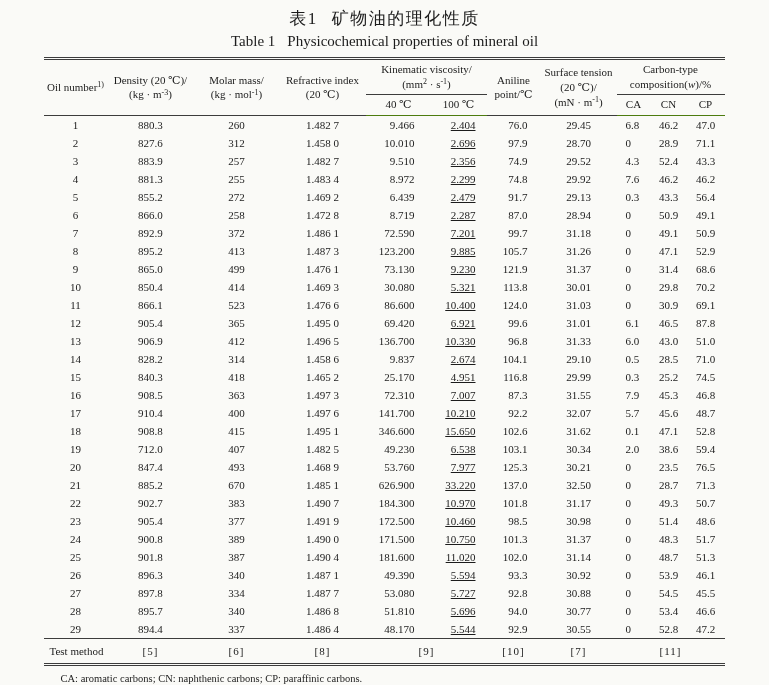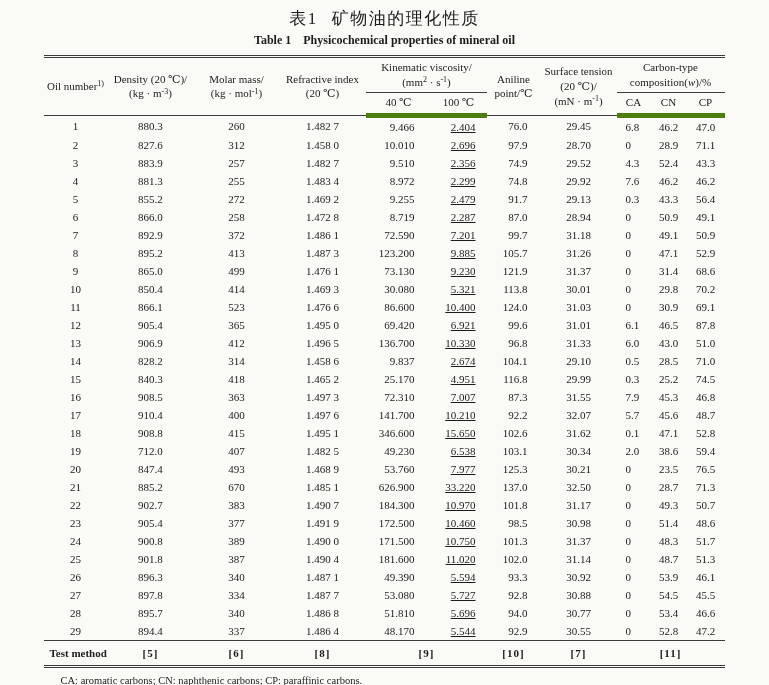--- a/index.html
+++ b/index.html
@@ -7,57 +7,57 @@
     width:769px;height:685px;
     background:#fafaf7;
     font-family:"Liberation Serif","DejaVu Serif",serif;
     color:#1c1c1c;
     -webkit-font-smoothing:antialiased;
   }
   .page{width:769px;height:685px;box-sizing:border-box;padding-top:7px;overflow:hidden;}
 
   .title-cn{text-align:center;font-size:17px;letter-spacing:1.5px;}
   .title-cn .t-gap{margin-right:14px;}
-  .title-en{text-align:center;font-size:12px;margin-top:3px;font-weight:bold;}
+  .title-en{text-align:center;font-size:15px;margin-top:3px;}
   .title-en .t-gap{margin-right:12px;}
 
   table.data{
     border-collapse:collapse;table-layout:fixed;
     width:680px;margin:7px auto 0 auto;
     border-top:3px double #3c3c3c;
     border-bottom:3px double #3c3c3c;
     font-size:11px;
   }
   col.c0{width:62px}col.c1{width:88px}col.c2{width:84px}col.c3{width:88px}
   col.c4{width:64px}col.c5{width:56px}col.c6{width:54px}col.c7{width:76px}
   col.c8{width:34px}col.c9{width:36px}col.c10{width:38px}
 
   thead th{
     font-weight:normal;font-size:11px;line-height:1.35;
     padding:2px 1px;vertical-align:middle;text-align:center;
   }
   thead th[rowspan]{border-bottom:1px solid #3c3c3c;}
-  thead tr.subrow th{border-bottom:5px solid #4d7c0f;height:20px;padding:0 1px;}
+  thead tr.subrow th{border-bottom:1px solid #4d7c0f;height:20px;padding:0 1px;}
   thead th.group-th{border-bottom:1px solid #3c3c3c;}
 
   sup.s{font-size:8px;vertical-align:baseline;position:relative;top:-0.45em;line-height:0;}
 
   tbody td{
     height:18px;line-height:18px;padding:0 2px;
     text-align:center;white-space:nowrap;overflow:hidden;
   }
   tbody td.c4{text-align:right;padding-right:16px;}
   tbody td.c5{text-align:right;padding-right:11px;text-decoration:underline;}
   tbody td.c6{text-align:right;padding-right:13px;}
   tbody td.c8{text-align:left;padding-left:9px;}
 
   tfoot td{
     border-top:1px solid #3c3c3c;
     height:22px;line-height:22px;text-align:center;
-    font-size:11px;letter-spacing:1px;white-space:nowrap;font-weight:bold;
+    font-size:11px;letter-spacing:1px;white-space:nowrap;
   }
   tfoot td.tm-label{text-align:left;padding-left:5px;letter-spacing:0;}
 
   .footnotes{width:680px;margin:5px auto 0 auto;font-size:10.5px;line-height:15px;}
   .fn-line{padding-left:16px;}
   .fn-marker{margin-right:10px;}
 </style>
 </head>
 <body>
 
@@ -178,21 +178,21 @@
           <td class="c7">29.92</td>
           <td class="c8">7.6</td>
           <td class="c9">46.2</td>
           <td class="c10">46.2</td>
         </tr>
         <tr>
           <td class="c0">5</td>
           <td class="c1">855.2</td>
           <td class="c2">272</td>
           <td class="c3">1.469 2</td>
-          <td class="c4">9.255</td>
+          <td class="c4">6.439</td>
           <td class="c5">2.479</td>
           <td class="c6">91.7</td>
           <td class="c7">29.13</td>
           <td class="c8">0.3</td>
           <td class="c9">43.3</td>
           <td class="c10">56.4</td>
         </tr>
         <tr>
           <td class="c0">6</td>
           <td class="c1">866.0</td>

